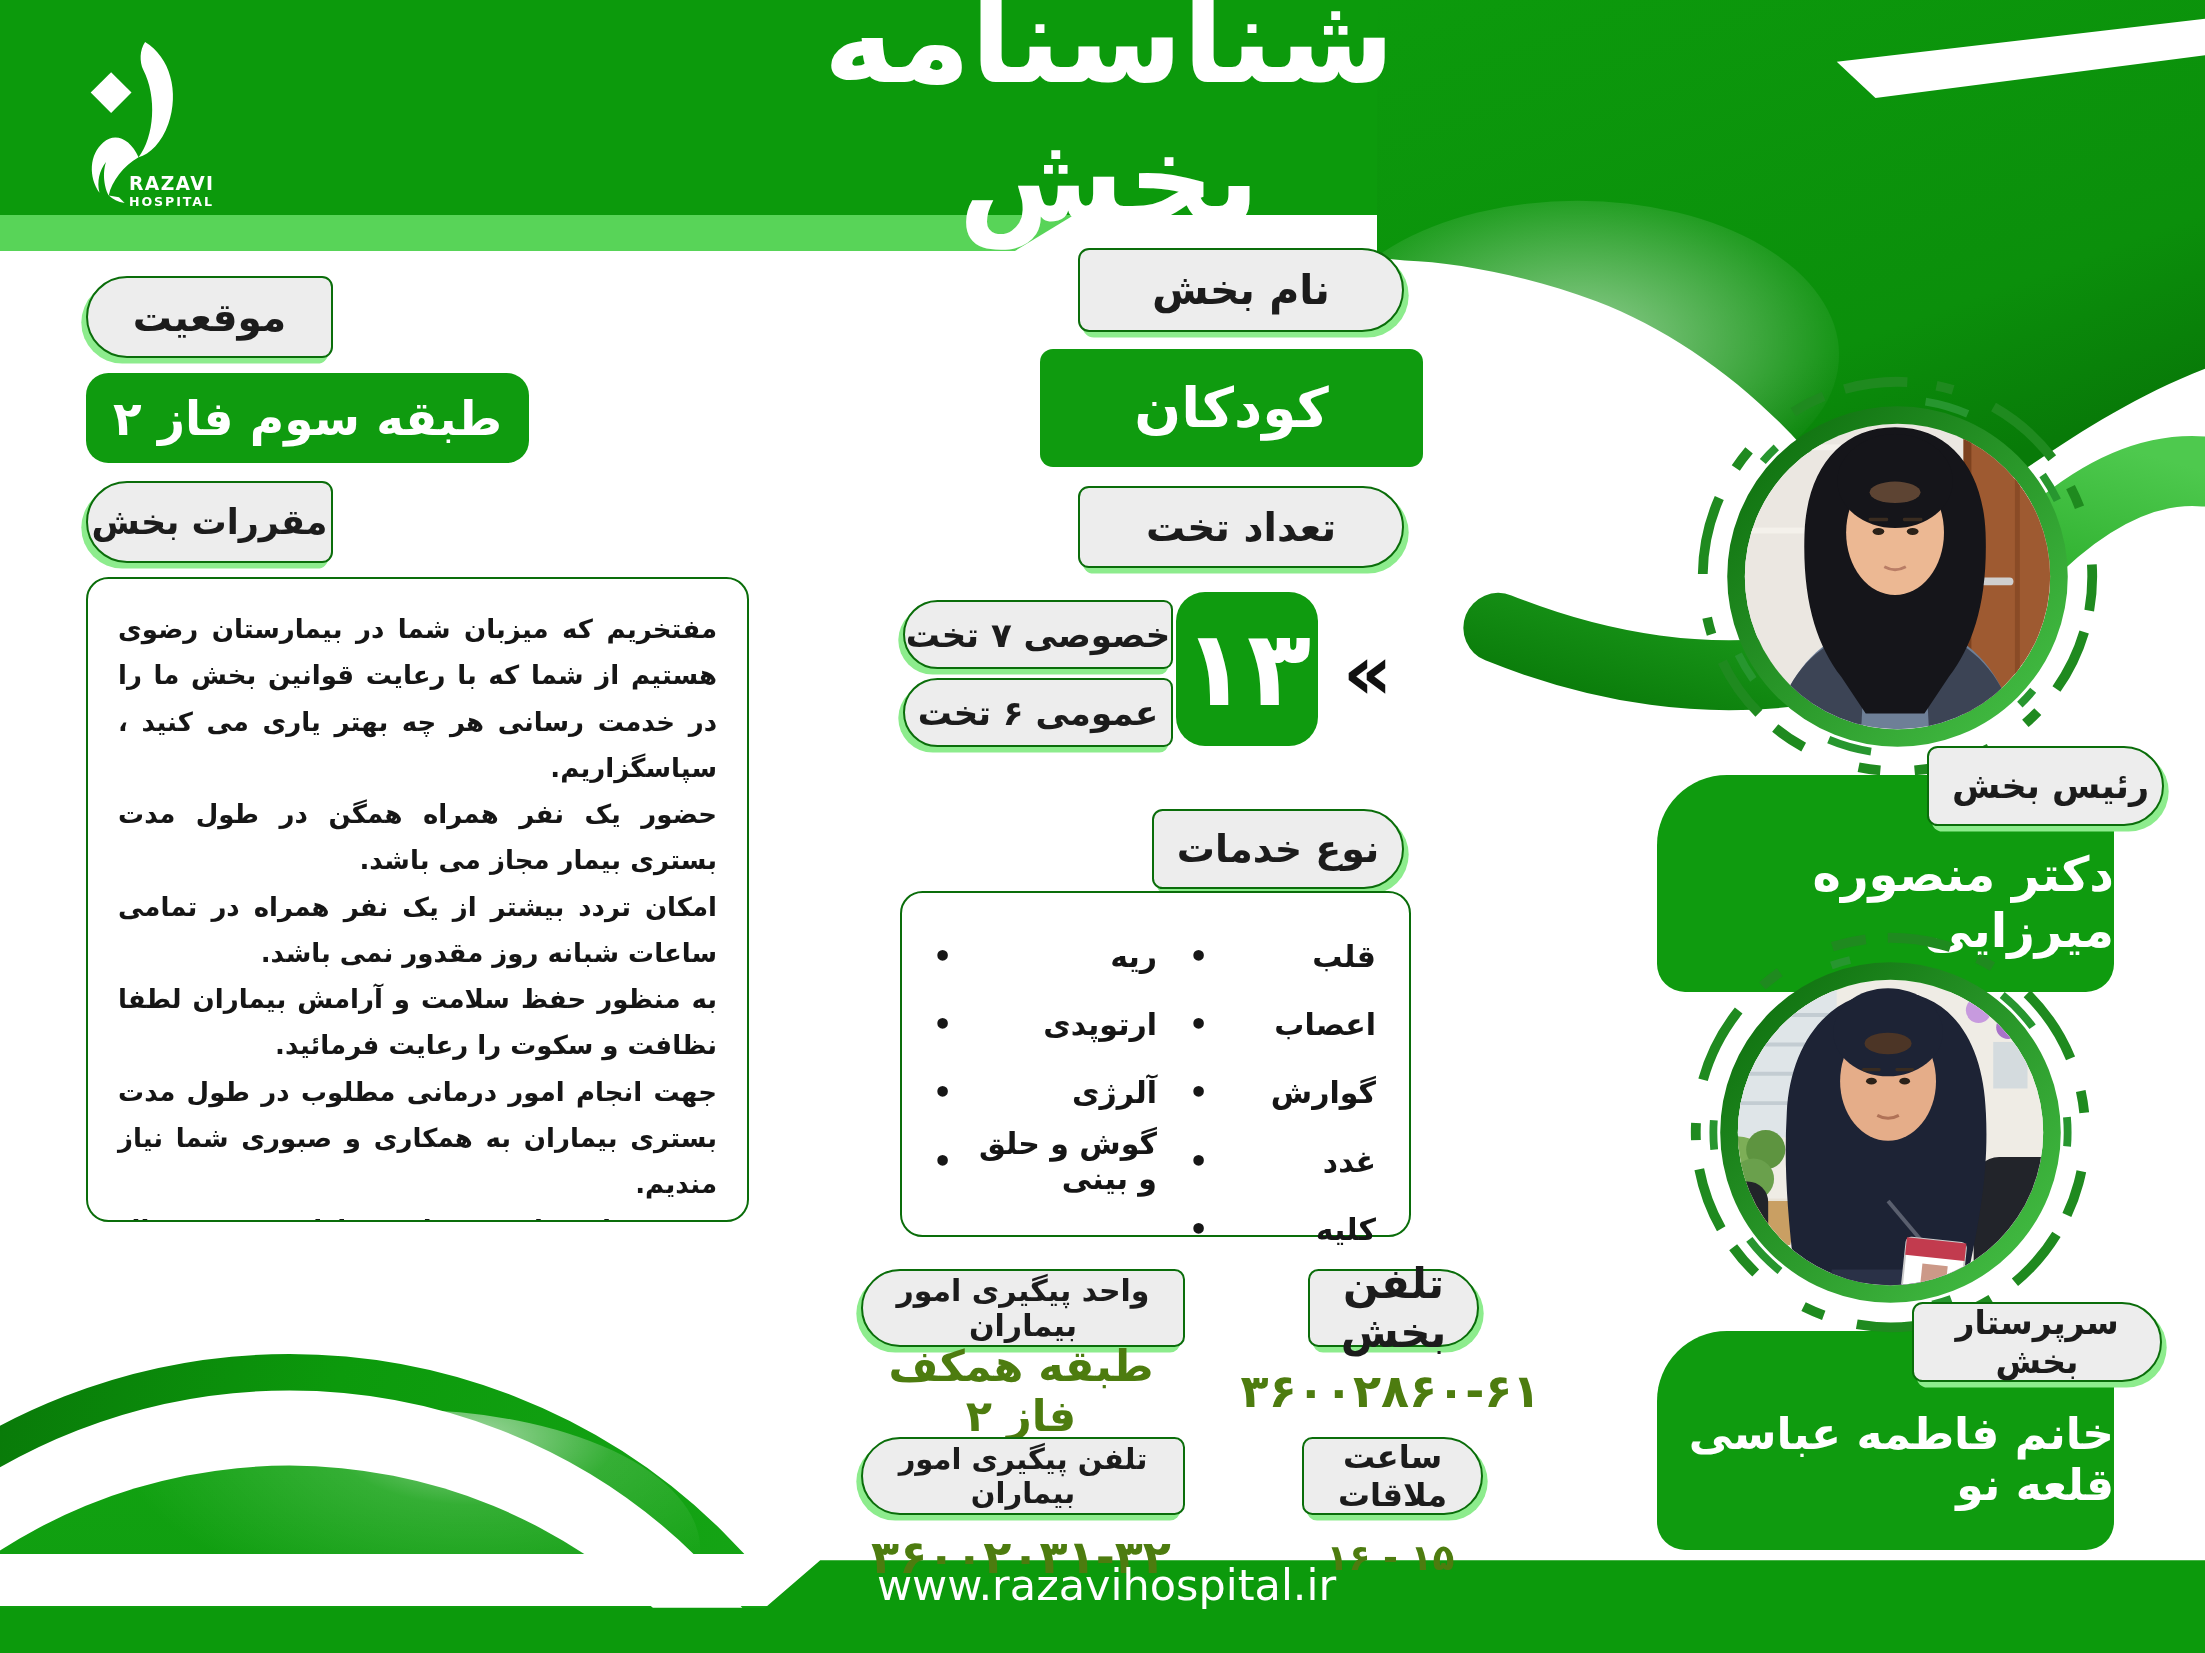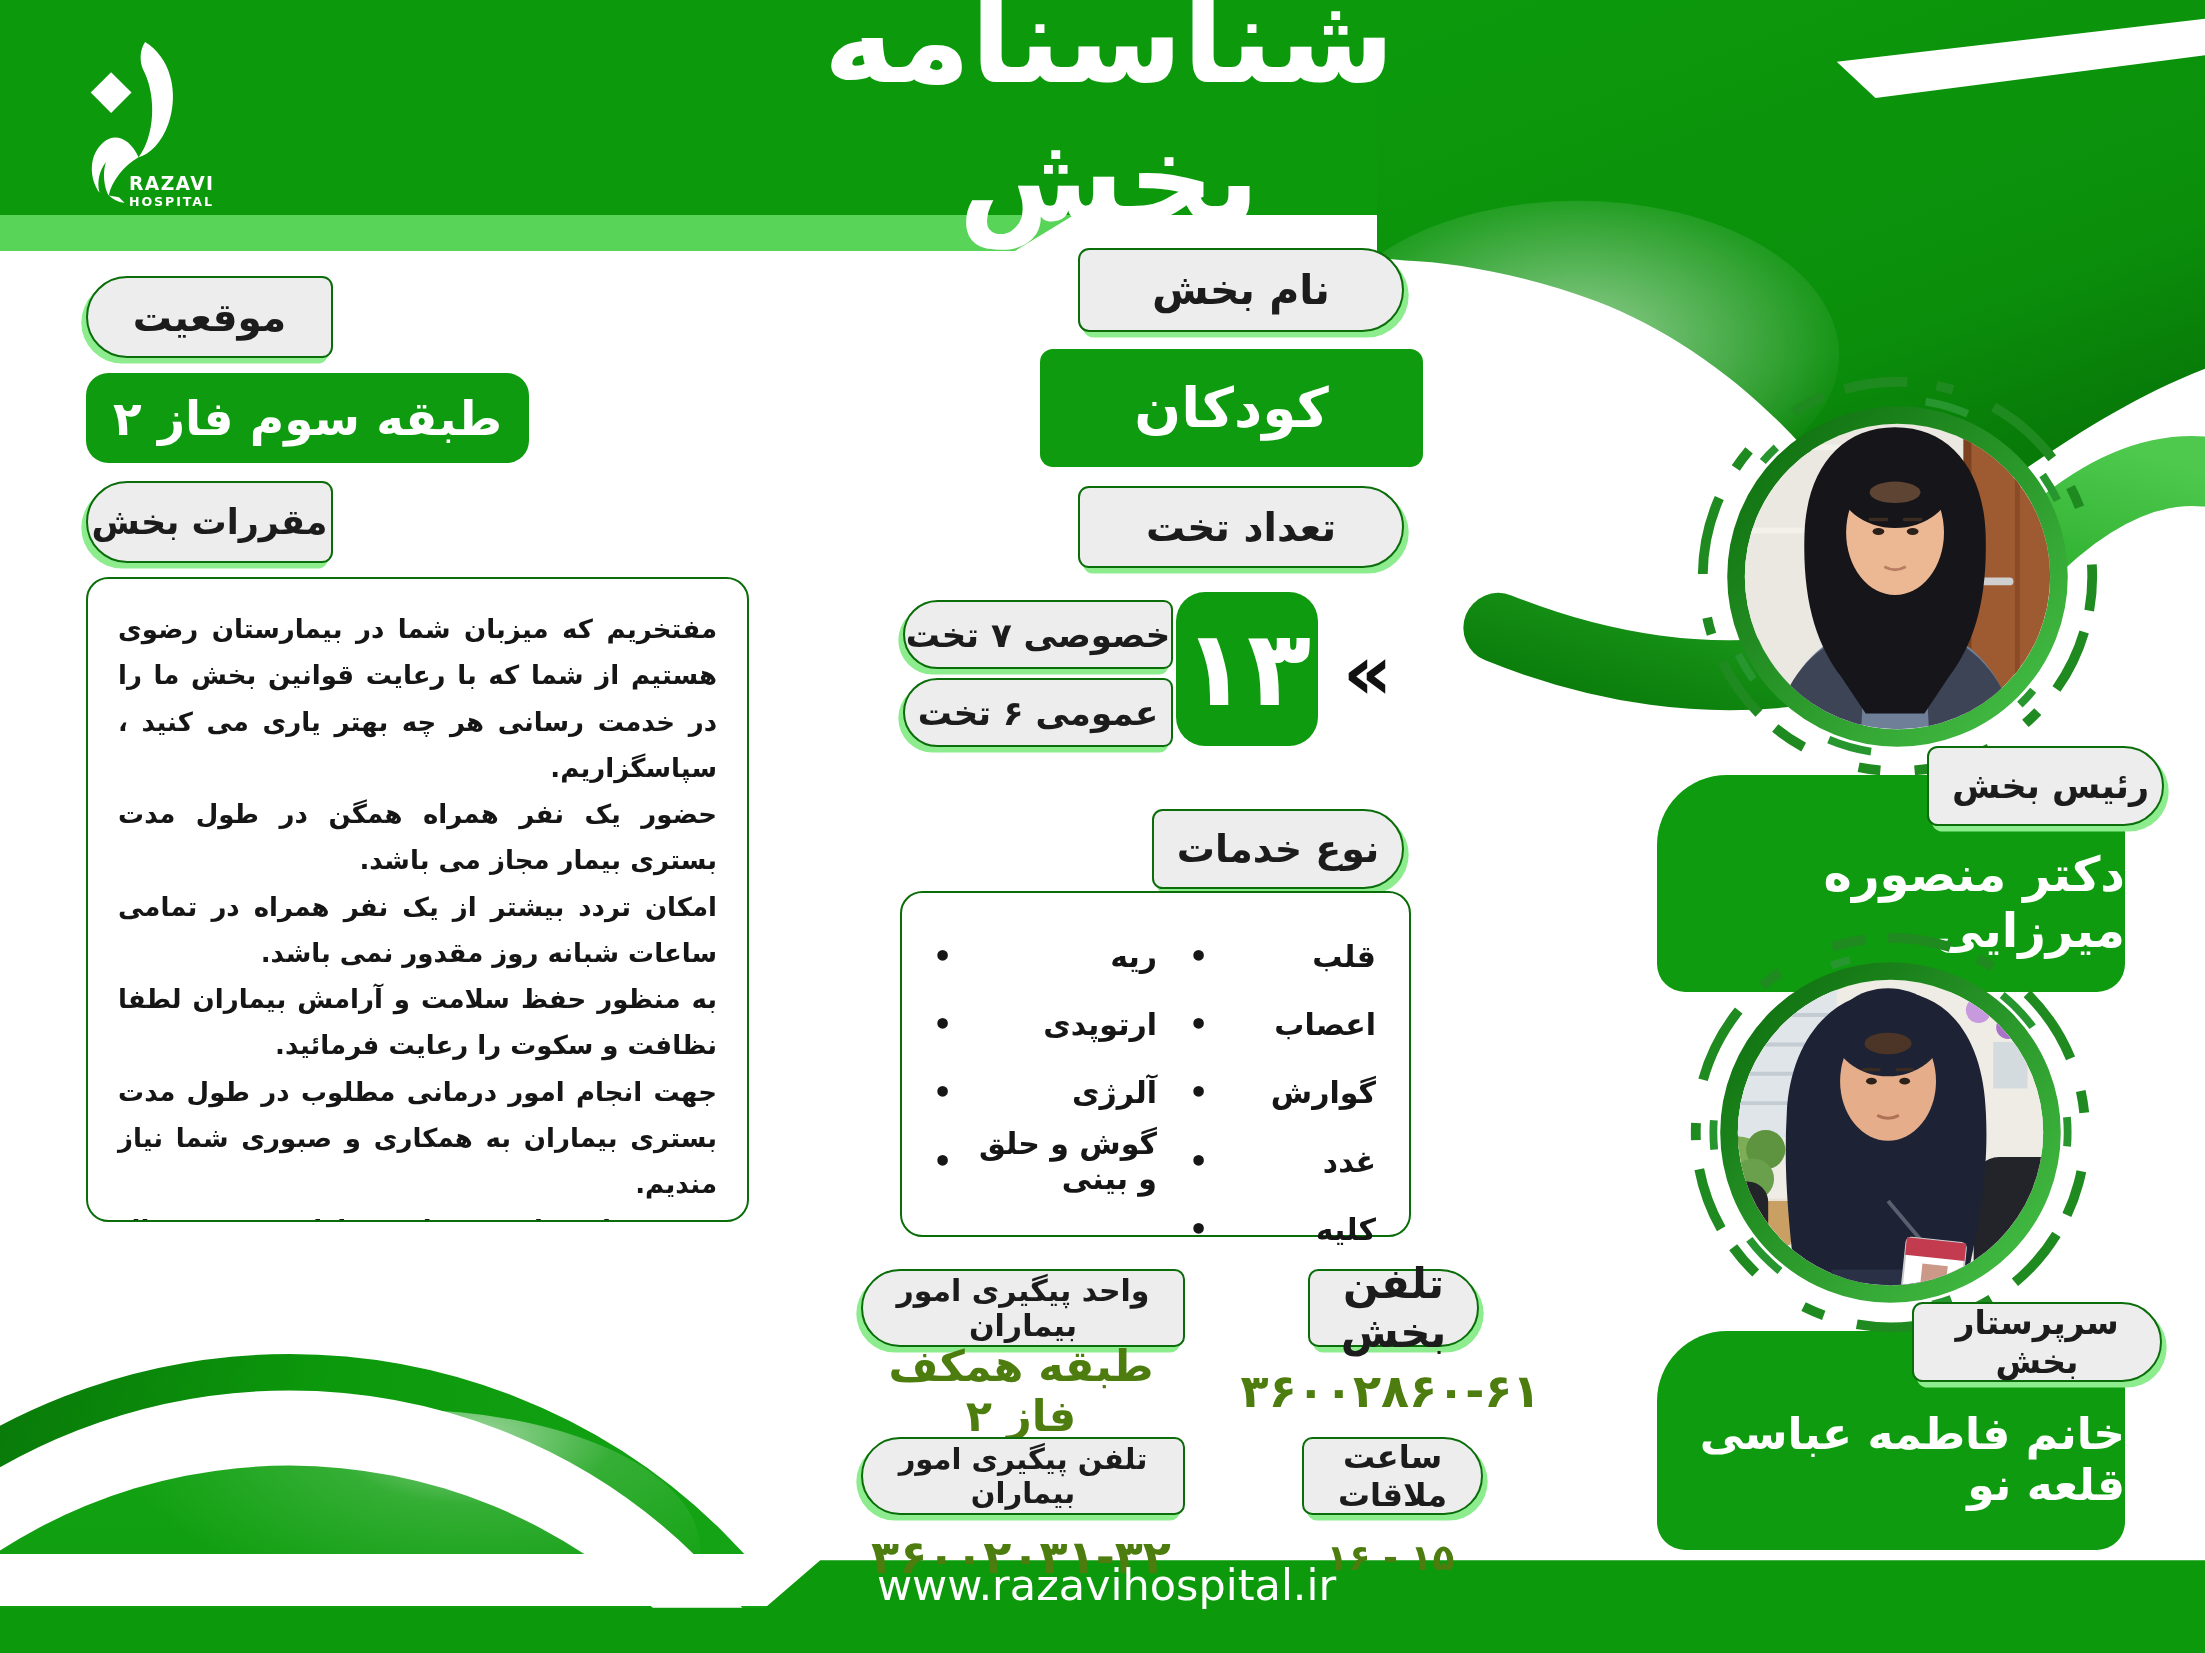--- a/index.html
+++ b/index.html
@@ -42,21 +42,21 @@
   .rules-box p{margin:0;direction:rtl;text-align:justify;font-size:26px;line-height:1.78;color:#161616;}
 
   
   .svc-col{position:absolute;top:33px;display:flex;flex-direction:column;gap:8.4px;}
   .svc-item{display:flex;align-items:center;height:60px;font-size:30px;color:#161616;direction:ltr;}
   .svc-item .dot{font-size:30px;margin-right:auto;}
   .svc-item .lbl{margin-left:auto;direction:rtl;}
 
   
   .plate{background:#0f9b0f;border-radius:70px 21px 28px 28px;z-index:5;
-         display:flex;align-items:center;justify-content:center;color:#fff;direction:rtl;padding-left:11px;}
+         display:flex;align-items:center;justify-content:center;color:#fff;direction:rtl;}
   .photo-svg{z-index:6;}
   .chevron{font-size:77px;color:#111;z-index:5;}
 
   
   .site-url{left:887px;top:1557px;width:439px;height:55px;color:#fff;font-size:43px;z-index:6;font-weight:normal;}
 </style>
 </head>
 <body>
 
 <div id="poster">

